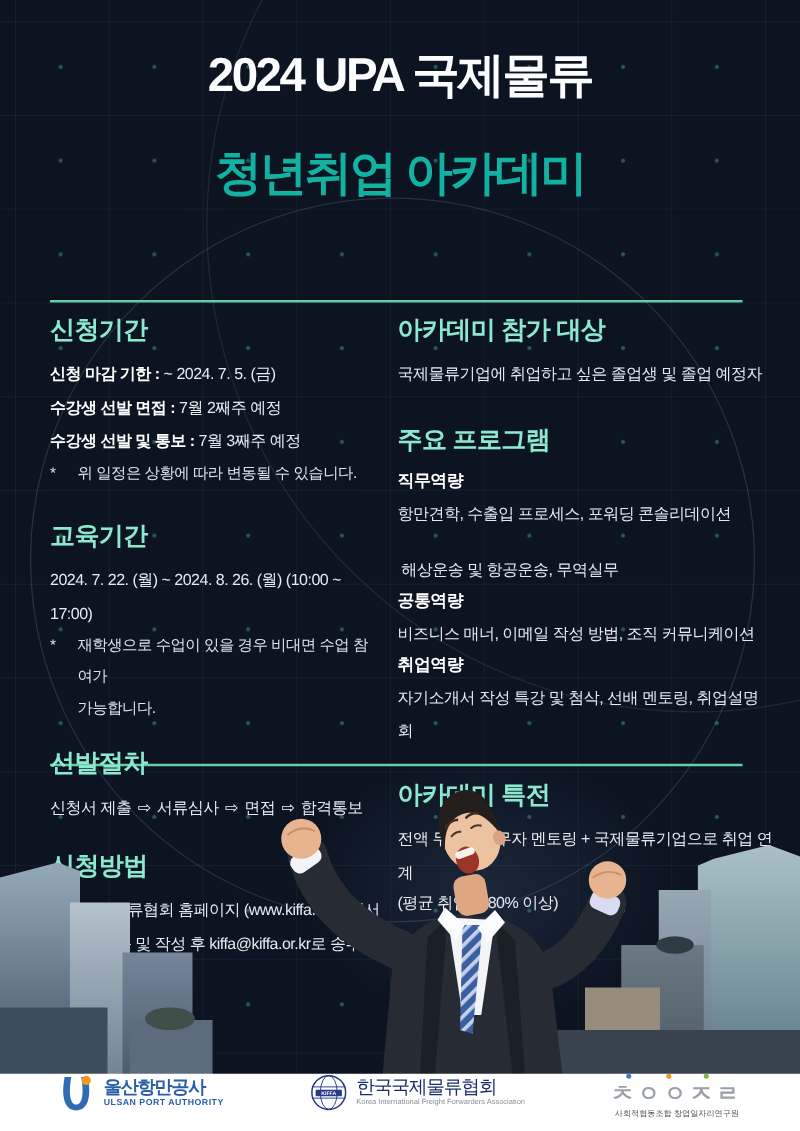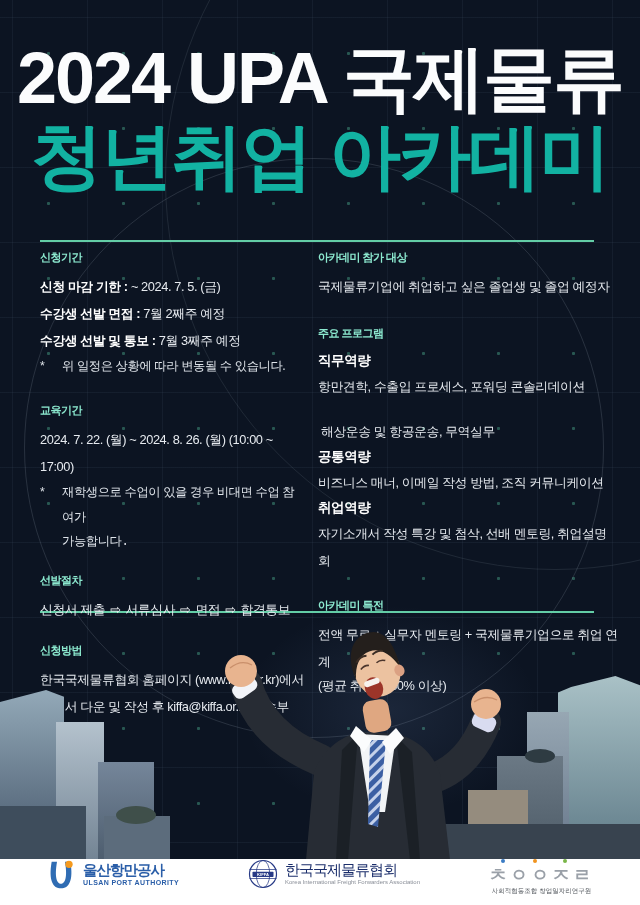--- a/index.html
+++ b/index.html
@@ -21,40 +21,40 @@
   .deco-circle { position:absolute; border-radius:50%; border:1px solid rgba(210,225,240,0.14); }
   .deco-circle.c1 { width:580px; height:580px; left:24px; top:158px; }
   .deco-circle.c2 { width:780px; height:780px; left:165px; top:-210px; border-color:rgba(210,225,240,0.10); }
   .glow {
     position:absolute; left:180px; top:560px; width:420px; height:300px; border-radius:50%;
     background:radial-gradient(closest-side, rgba(120,150,200,0.14), rgba(120,150,200,0) 70%);
   }
 
   
   .title-line { position:absolute; width:100%; text-align:center; font-weight:900;
-    font-size:72px; letter-spacing:-2px; line-height:1; white-space:nowrap; }
+    font-size:38px; letter-spacing:-2px; line-height:1; white-space:nowrap; }
   .title-line.one { top:42px; color:#fbfcfd; }
   .title-line.two { top:120px; color:#12b2a2; }
 
   
   .rule { position:absolute; left:40px; width:554px; height:2px; background:#63cda6; }
   .rule.top { top:240px; }
   .rule.bottom { top:611px; }
 
   
   .col { position:absolute; top:250px; color:#e9ecf0; }
   .col-left { left:40px; width:266px; }
   .col-right { left:318px; width:300px; }
 
-  .sec-h { color:#8ce9cf; font-size:11px; font-weight:bold; letter-spacing:-0.5px; }
+  .sec-h { color:#8ce9cf; font-size:20px; font-weight:bold; letter-spacing:-0.5px; }
   .body-line { font-size:12.8px; line-height:27px; letter-spacing:-0.4px; color:#e6eaef; }
   .body-line b { color:#ffffff; }
   .note-line { font-size:12.3px; line-height:25px; letter-spacing:-0.4px; color:#dfe4ea; display:flex; }
   .note-line .star { width:22px; flex:0 0 22px; }
-  .note-cont { padding-left:22px;font-family:Liberation Mono, monospace; }
+  .note-cont { padding-left:22px; }
   .group-h { font-size:13.5px; font-weight:bold; color:#ffffff; line-height:24px; letter-spacing:-0.4px; }
   .arrow { color:#f2f4f7; padding:0 5px; }
 
   .mt8 { margin-top:8px; } .mt18 { margin-top:18px; } .mt20 { margin-top:20px; }
   .mt24 { margin-top:24px; } .mt26 { margin-top:26px; }
 
   
   .bldg { position:absolute; }
   .win {
     background-image:

